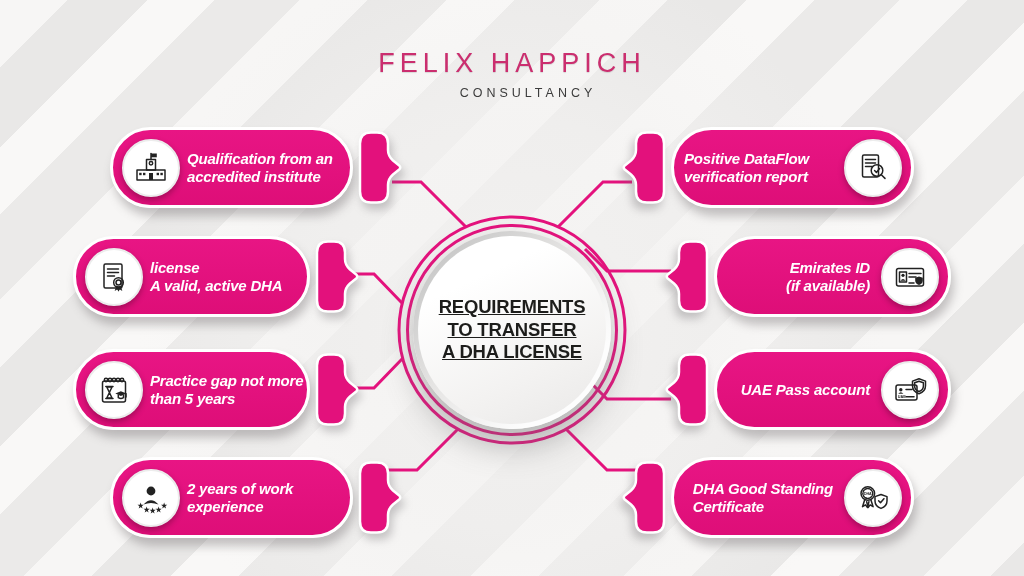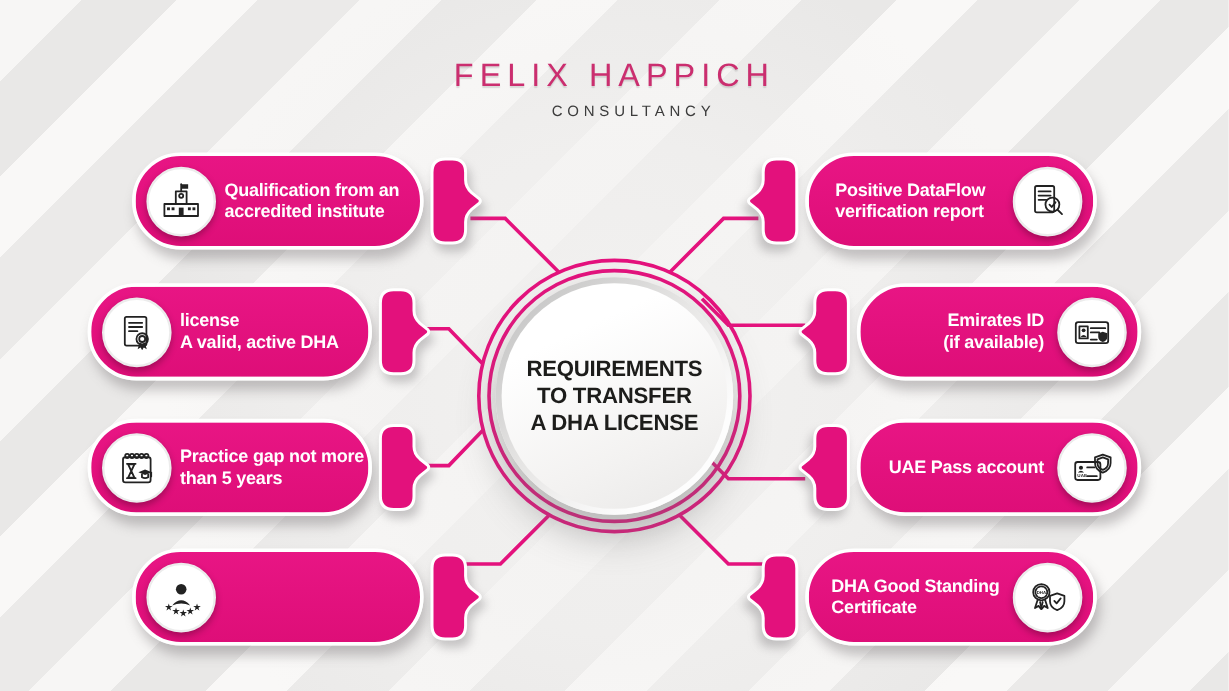--- a/index.html
+++ b/index.html
@@ -20,42 +20,42 @@
   .disc{
     position:absolute;left:413px;top:231px;width:198px;height:198px;border-radius:50%;
     background:linear-gradient(135deg,#bdbdbd 0%,#e6e5e4 45%,#fdfdfd 78%);
     box-shadow:0 18px 30px rgba(110,110,110,.45);
   }
   .disc-inner{
     position:absolute;left:5px;top:5px;right:5px;bottom:5px;border-radius:50%;
     background:linear-gradient(155deg,#ffffff 25%,#f3f2f1 70%,#e9e8e7 100%);
     display:flex;align-items:center;justify-content:center;
   }
-  .disc-text{font-size:18.5px;font-weight:800;line-height:1.22;color:#1d1d1b;text-align:center;letter-spacing:-.2px;}
+  .disc-text{font-size:18.5px;font-weight:800;line-height:1.22;color:#1d1d1b;text-align:center;letter-spacing:-.2px;text-decoration:underline;}
   .disc-text span{display:block;}
   
   .pill{
     position:absolute;height:81px;border-radius:42px;box-sizing:border-box;
     background:linear-gradient(180deg,#e81584 0%,#de0e78 100%);
     border:3px solid #ffffff;
     box-shadow:3px 8px 10px rgba(110,105,108,.38);
     display:flex;flex-direction:column;justify-content:center;
   }
   .p1{left:110px;top:127px;width:243px;}
   .p2{left:73px; top:236px;width:237px;}
   .p3{left:73px; top:349px;width:237px;}
   .p4{left:110px;top:457px;width:243px;}
   .p5{left:671px;top:127px;width:243px;}
   .p6{left:714px;top:236px;width:237px;}
   .p7{left:714px;top:349px;width:237px;}
   .p8{left:671px;top:457px;width:243px;align-items:flex-end;}
-  .pill-text{color:#ffffff;font-size:15px;font-weight:700;line-height:18px;letter-spacing:-.2px;white-space:nowrap;}
+  .pill-text{color:#ffffff;font-size:15px;font-weight:700;line-height:18px;letter-spacing:-.2px;white-space:nowrap;font-style:italic;}
   .pill-text span{display:block;}
   .pill.left  .pill-text{padding-left:74px;padding-right:4px;text-align:left;}
-  .pill.right .pill-text{padding-right:78px;padding-left:22px;}
+  .pill.right .pill-text{padding-right:78px;padding-left:10px;}
   .pill.right.ta-left  .pill-text{text-align:left;}
   .pill.right.ta-right .pill-text{text-align:right;}
   .icon-circle{
     position:absolute;top:50%;transform:translateY(-50%);
     width:54px;height:54px;border-radius:50%;background:#ffffff;
     border:2px solid #ececec;box-shadow:0 3px 6px rgba(0,0,0,.28);
     display:flex;align-items:center;justify-content:center;
   }
   .pill.left  .icon-circle{left:9px;}
   .pill.right .icon-circle{right:9px;}
@@ -172,20 +172,24 @@
       <svg viewBox="0 0 36 36">
         <circle class="icf" cx="18" cy="11" r="4.4"></circle>
         <path class="icf" d="M10.5 24.5Q18 16 25.5 24.5 18 21.5 10.5 24.5Z"></path>
         <text class="ict" x="4.5" y="28" font-size="7">★</text>
         <text class="ict" x="10.5" y="31.5" font-size="7">★</text>
         <text class="ict" x="16.5" y="33" font-size="7">★</text>
         <text class="ict" x="22.5" y="31.5" font-size="7">★</text>
         <text class="ict" x="28" y="28" font-size="7">★</text>
       </svg>
     </div>
+    <div class="pill-text">
+      <span>2 years of work</span>
+      <span>experience</span>
+    </div>
   </div>
 
   <div class="pill right ta-left p5">
     <div class="icon-circle">
       <svg viewBox="0 0 36 36">
         <rect class="ic" x="7.5" y="5" width="16" height="22" rx="1.5"></rect>
         <line class="ic" x1="10.5" y1="9.5" x2="20.5" y2="9.5"></line>
         <line class="ic" x1="10.5" y1="13" x2="20.5" y2="13"></line>
         <line class="ic" x1="10.5" y1="16.5" x2="17" y2="16.5"></line>
         <circle class="ic" cx="22" cy="20.5" r="5.8" fill="#ffffff"></circle>

